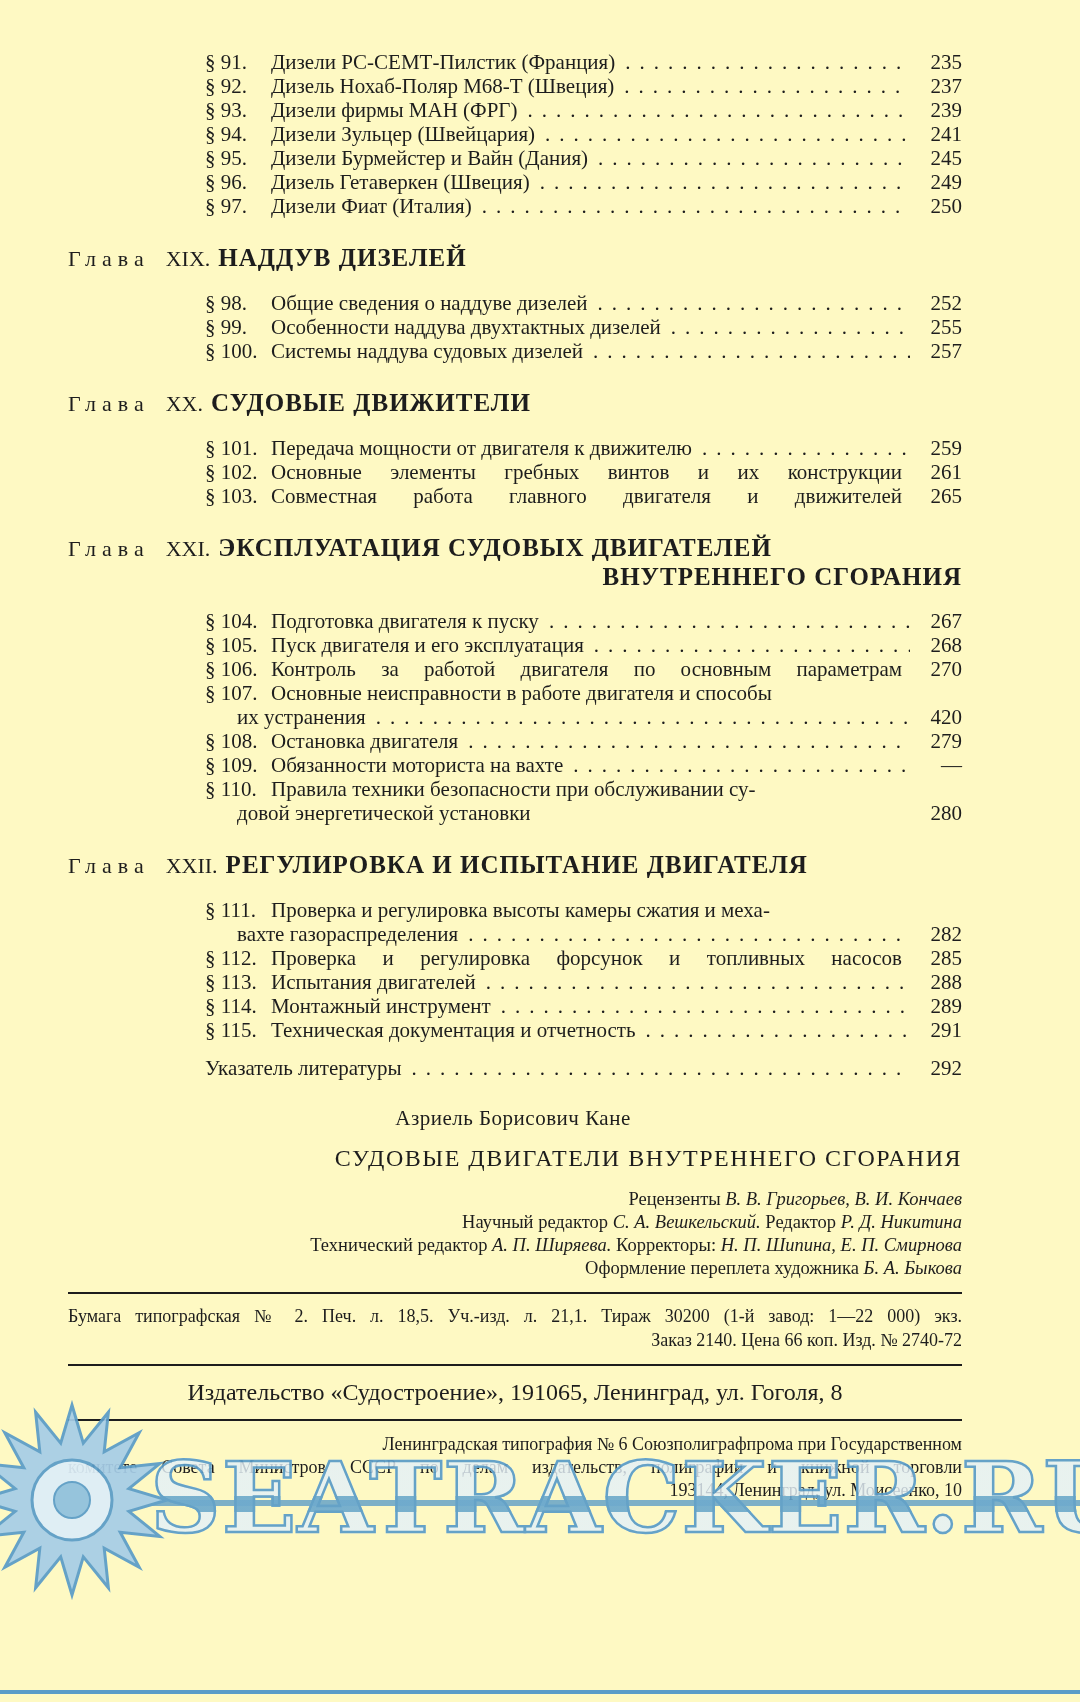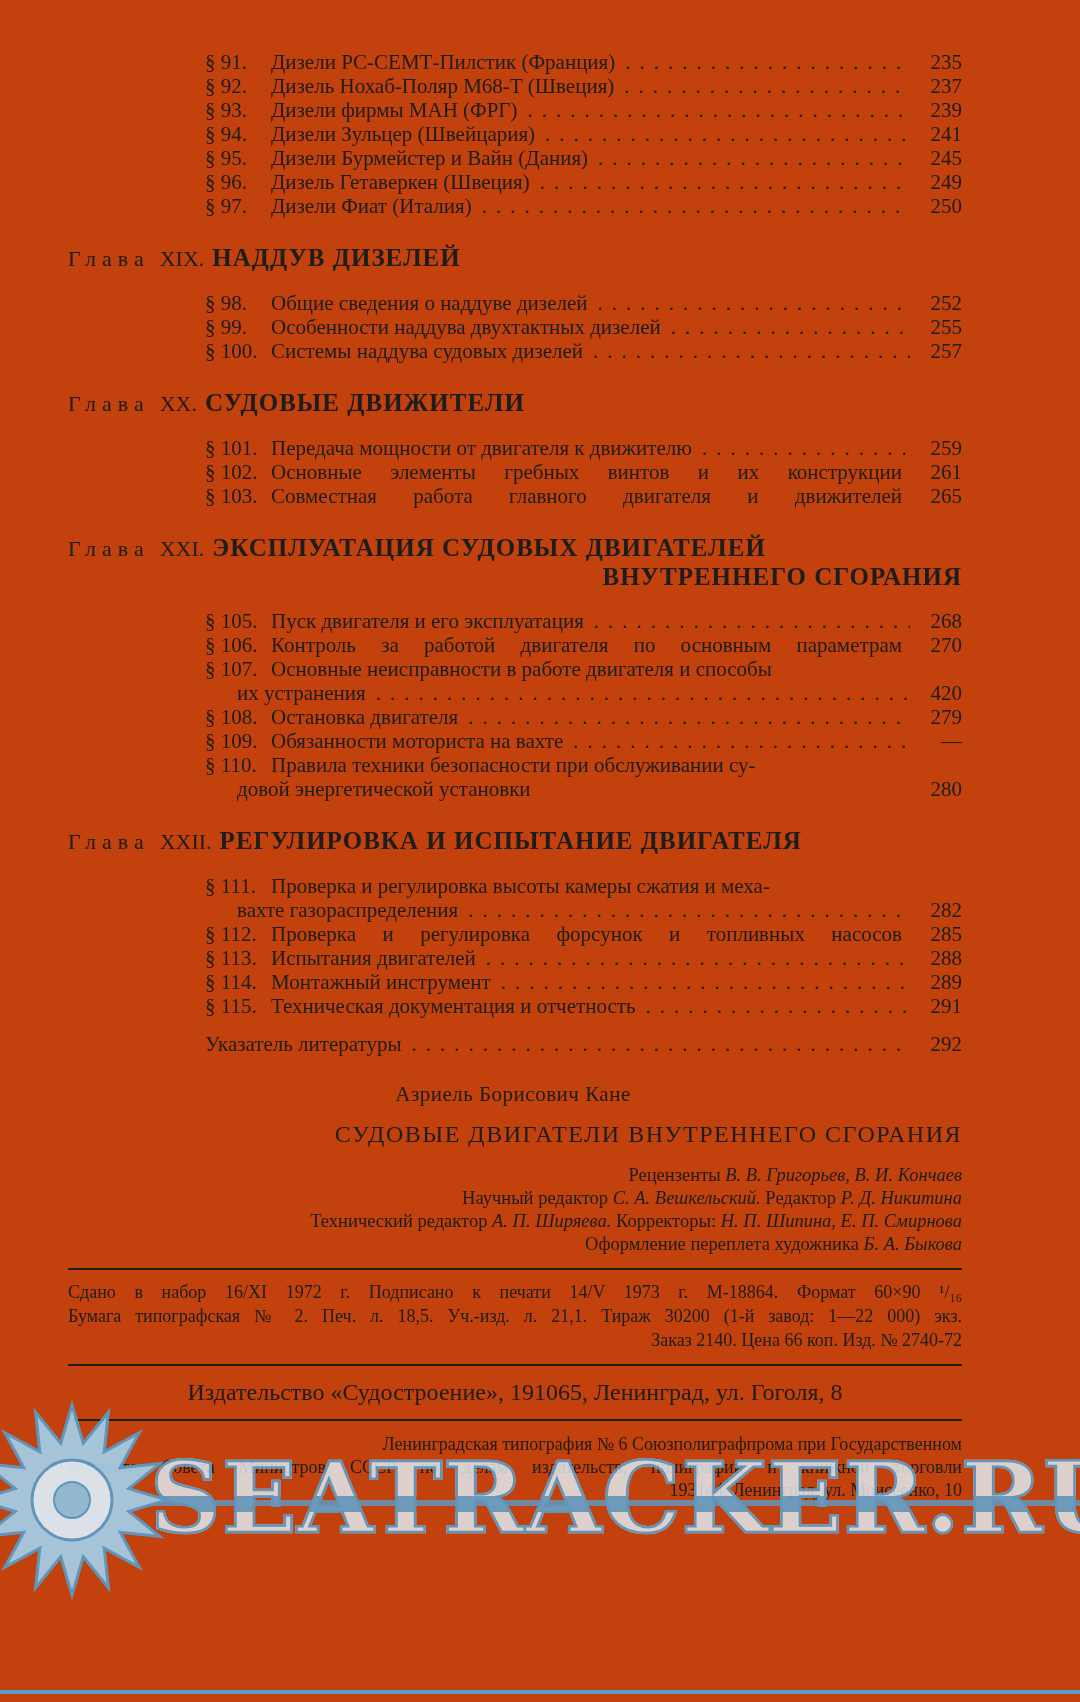--- a/index.html
+++ b/index.html
@@ -1,37 +1,37 @@
 <!DOCTYPE html>
 <html><head>
 <meta charset="utf-8">
 <style>
   html,body{margin:0;padding:0;background:#ffffff;}
   .page{
-    position:relative;width:1080px;height:1702px;background:#c2410c;
+    position:relative;width:1080px;height:1702px;background:#fef9c3;
     overflow:hidden;font-family:"Liberation Serif","DejaVu Serif",serif;color:#1d1d1d;
   }
   .content{position:absolute;left:68px;top:50px;width:894px;}
 
   
   .toc-entry{font-size:21px;line-height:24px;}
   .toc-line{display:flex;align-items:baseline;}
   .ind1{flex:none;width:137px;}
   .ind2{flex:none;width:169px;}
   .toc-num{flex:none;width:66px;}
   .toc-text{flex:none;white-space:nowrap;}
   .toc-text.grow-just{flex:1;white-space:normal;text-align:justify;text-align-last:justify;margin-right:16px;}
   .dots{flex:1;overflow:hidden;white-space:nowrap;margin:0 8px 0 10px;}
   .dots::after{content:"..........................................................................";letter-spacing:9px;}
   .dots-none{flex:1;}
   .toc-page{flex:none;min-width:44px;text-align:right;}
 
   .chapter-heading{margin:26px 0 18px;font-size:22px;line-height:28px;}
   .ch-word{letter-spacing:6px;margin-right:10px;}
-  .ch-num{margin-right:8px;}
+  .ch-num{margin-right:8px;margin-left:6px;}
   .ch-title{font-weight:bold;letter-spacing:1px;font-size:25px;}
   .ch-title2{margin-left:168px;text-align:right;}
   .index-wrap{margin-top:14px;}
 
   
   .author{margin-top:26px;font-size:21px;text-align:center;letter-spacing:.5px;padding-right:4px;}
   .book-title{margin-top:14px;font-size:24px;text-align:right;letter-spacing:1.5px;}
   .editorial{margin-top:16px;font-size:18.5px;line-height:23px;text-align:right;}
   .ed-line .it{font-style:italic;}
   .rule{border-top:2.5px solid #1d1d1d;margin-top:12px;}
@@ -187,20 +187,29 @@
             <span class="toc-page">265</span>
           </div>
         </div>
         <div class="chapter-heading">
           <div class="ch-line1"><span class="ch-word">Глава</span><span class="ch-num">XXI.</span><span class="ch-title">ЭКСПЛУАТАЦИЯ СУДОВЫХ ДВИГАТЕЛЕЙ</span></div>
           <div class="ch-title ch-title2">ВНУТРЕННЕГО СГОРАНИЯ</div>
         </div>
         <div class="toc-entry">
           <div class="toc-line">
             <span class="ind1"></span>
+            <span class="toc-num">§ 104.</span>
+            <span class="toc-text">Подготовка двигателя к пуску</span>
+            <span class="dots"></span>
+            <span class="toc-page">267</span>
+          </div>
+        </div>
+        <div class="toc-entry">
+          <div class="toc-line">
+            <span class="ind1"></span>
             <span class="toc-num">§ 105.</span>
             <span class="toc-text">Пуск двигателя и его эксплуатация</span>
             <span class="dots"></span>
             <span class="toc-page">268</span>
           </div>
         </div>
         <div class="toc-entry">
           <div class="toc-line">
             <span class="ind1"></span>
             <span class="toc-num">§ 106.</span>
@@ -321,21 +330,20 @@
     <div id="editorial" class="editorial">
         <div class="ed-line"><span>Рецензенты </span><span class="it">В. В. Григорьев, В. И. Кончаев</span></div>
         <div class="ed-line"><span>Научный редактор </span><span class="it">С. А. Вешкельский.</span><span> Редактор </span><span class="it">Р. Д. Никитина</span></div>
         <div class="ed-line"><span>Технический редактор </span><span class="it">А. П. Ширяева.</span><span> Корректоры: </span><span class="it">Н. П. Шипина, Е. П. Смирнова</span></div>
         <div class="ed-line"><span>Оформление переплета художника </span><span class="it">Б. А. Быкова</span></div>
       </div>
 
     <div class="rule"></div>
 
     <div class="imprint">
-      <div class="im-just">Сдано в набор 16/XI 1972 г.  Подписано к печати 14/V 1973 г. М-18864.  Формат 60×90 ¹/₁₆</div>
       <div class="im-just">Бумага типографская № 2.  Печ. л. 18,5.  Уч.-изд. л. 21,1.  Тираж 30200 (1-й завод: 1—22 000) экз.</div>
       <div class="im-right">Заказ 2140. Цена 66 коп.  Изд.  № 2740-72</div>
     </div>
 
     <div class="rule"></div>
 
     <div class="publisher">Издательство «Судостроение», 191065, Ленинград, ул. Гоголя, 8</div>
 
     <div class="rule"></div>
 

